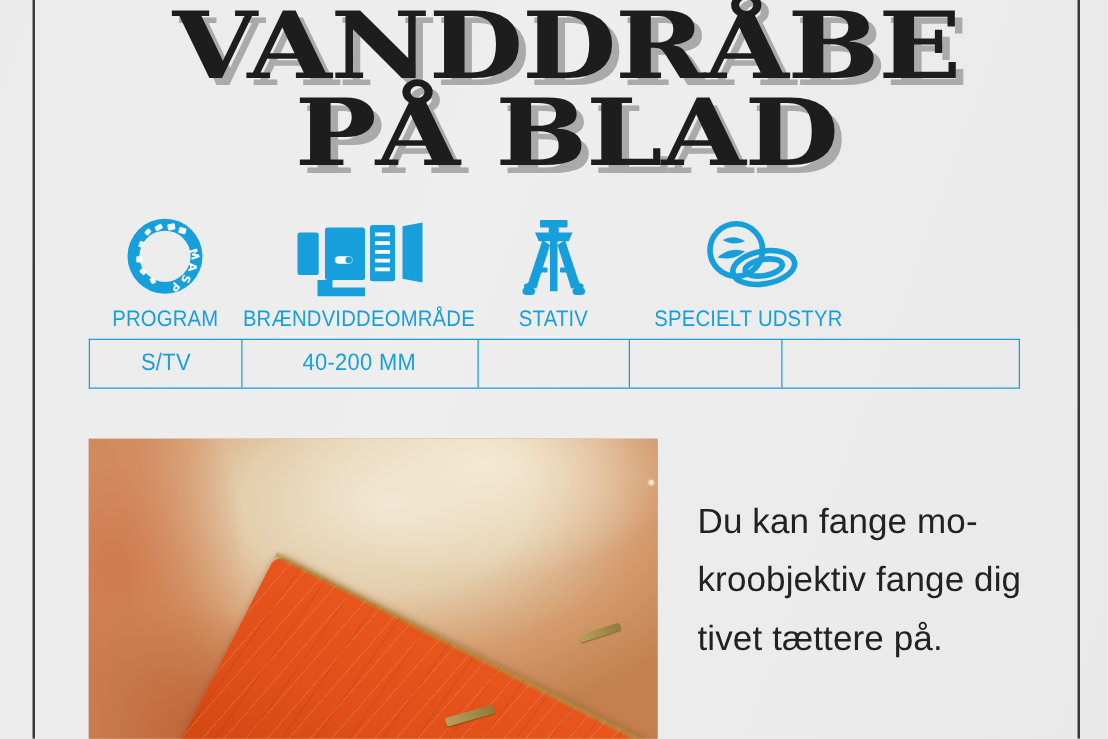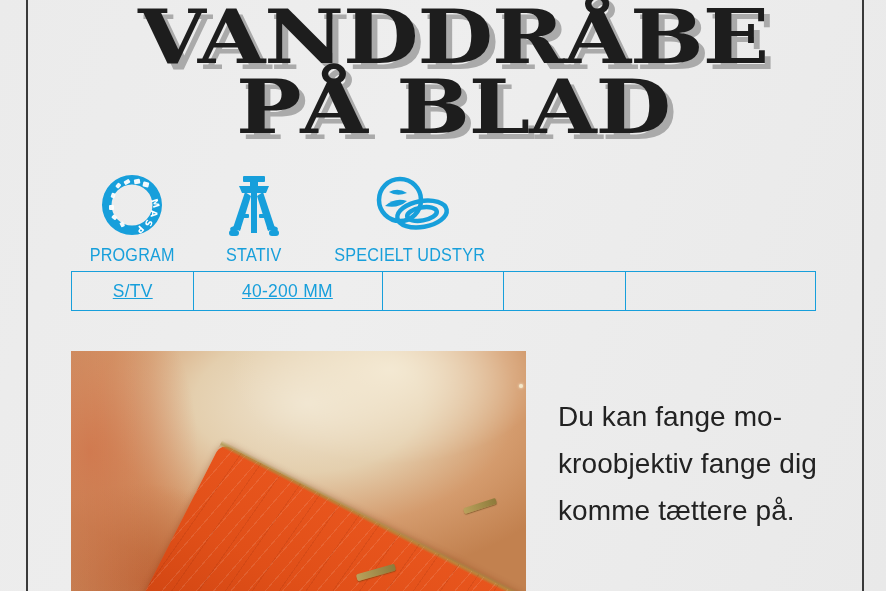--- a/index.html
+++ b/index.html
@@ -81,21 +81,20 @@
   .spec-cell{
     border-right:1px solid #179fdb;
     box-sizing:border-box;
     display:flex;align-items:center;justify-content:center;
     color:#179fdb;
     font-family:"Liberation Sans Narrow","Liberation Sans",sans-serif;
     font-size:19px;
     letter-spacing:0.3px;
     white-space:nowrap;
     transform:none;
-    text-decoration:underline;
   }
   .spec-cell span{transform:scaleX(0.92);display:inline-block;}
 
   
   .c0{width:122px;}
   .c1{width:189px;}
   .c2{width:122px;}
   .c3{width:122px;}
   .c4{width:190px;}
 
@@ -206,20 +205,43 @@
               <text x="52" y="28" transform="rotate(72 52 28)">M</text>
               <text x="52" y="38" transform="rotate(92 52 38)">A</text>
               <text x="48" y="47" transform="rotate(112 48 47)">S</text>
               <text x="41" y="53" transform="rotate(132 41 53)">P</text>
             </g>
           </svg>
         </div>
         <div class="spec-label">PROGRAM</div>
       </div>
 
+      <div class="spec-head c1">
+        <div class="icon">
+          <svg width="108" height="66" viewBox="0 0 108 66">
+            <g fill="#179fdb">
+              <rect x="4" y="14" width="17" height="34" rx="2"></rect>
+              <rect x="26" y="10" width="32" height="42" rx="2"></rect>
+              <rect x="62" y="8" width="20" height="45" rx="2"></rect>
+              <path d="M88 9 L104 6 L104 54 L88 51 Z"></path>
+              <path d="M20 52 h12 v6 h26 v7 H20 z"></path>
+            </g>
+            <g fill="#ffffff">
+              <rect x="34" y="33" width="14" height="6" rx="3"></rect>
+              <circle cx="45" cy="36" r="2.6" fill="#179fdb"></circle>
+              <rect x="66" y="14" width="12" height="3"></rect>
+              <rect x="66" y="21" width="12" height="3"></rect>
+              <rect x="66" y="28" width="12" height="3"></rect>
+              <rect x="66" y="35" width="12" height="3"></rect>
+              <rect x="66" y="42" width="12" height="3"></rect>
+            </g>
+          </svg>
+        </div>
+        <div class="spec-label">BRÆNDVIDDEOMRÅDE</div>
+      </div>
 
 
       <div class="spec-head c3">
         <div class="icon">
           <svg width="66" height="66" viewBox="0 0 66 66">
             <g fill="#179fdb">
               <rect x="22" y="4" width="22" height="6" rx="1"></rect>
               <rect x="29" y="9" width="8" height="6"></rect>
               <path d="M18 14 h30 l-3 7 H21 Z"></path>
               <rect x="30" y="19" width="6" height="42"></rect>
@@ -288,16 +310,16 @@
 
     <div class="spike s2"></div>
     <div class="spike s3"></div>
     <div class="speck k1"></div>
     <div class="fade"></div>
   </div>
 
   <div class="copy">
     <span class="ln">Du kan fange mo-</span>
     <span class="ln">kroobjektiv fange dig</span>
-    <span class="ln">komme tættere på.</span>
+    <span class="ln">tivet tættere på.</span>
   </div>
 
 </div>
 
 </body></html>

